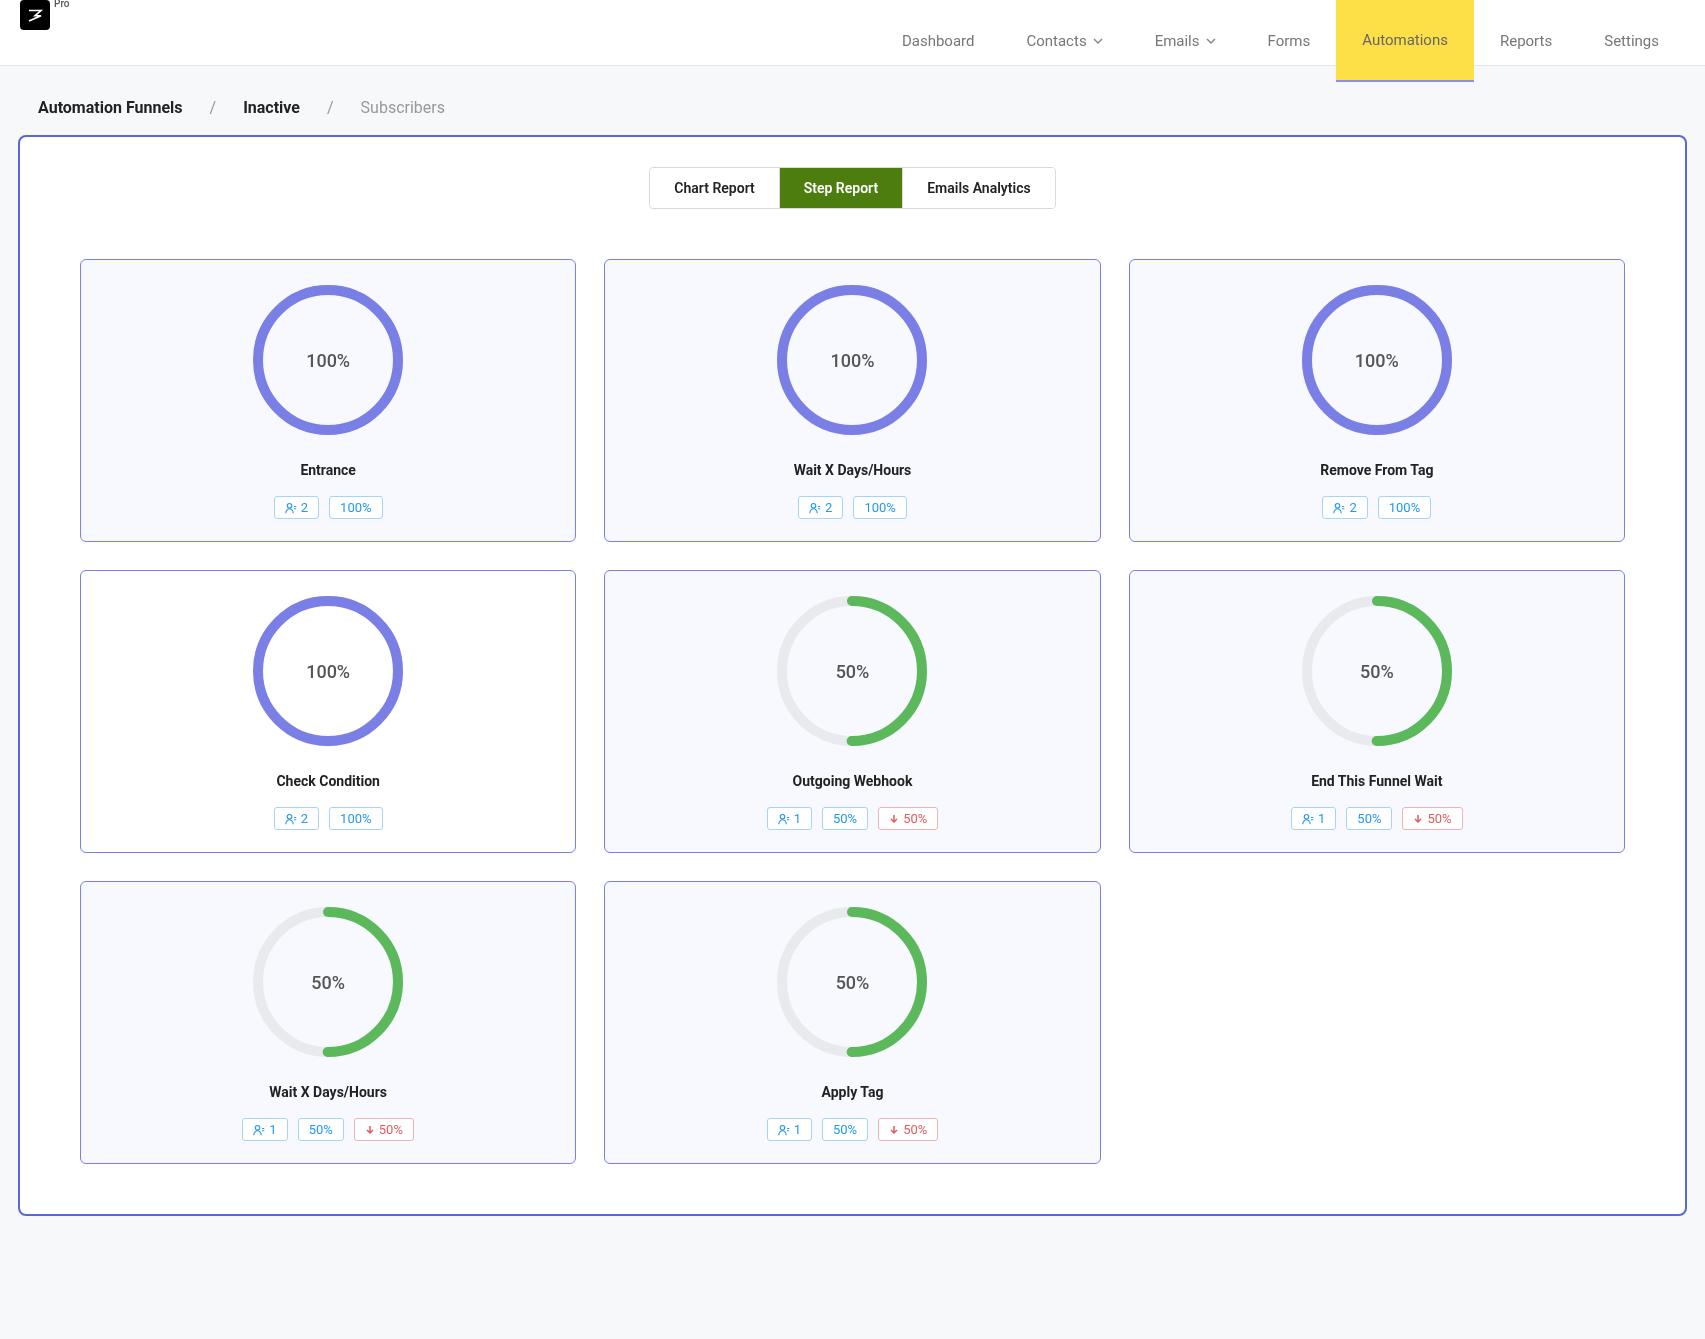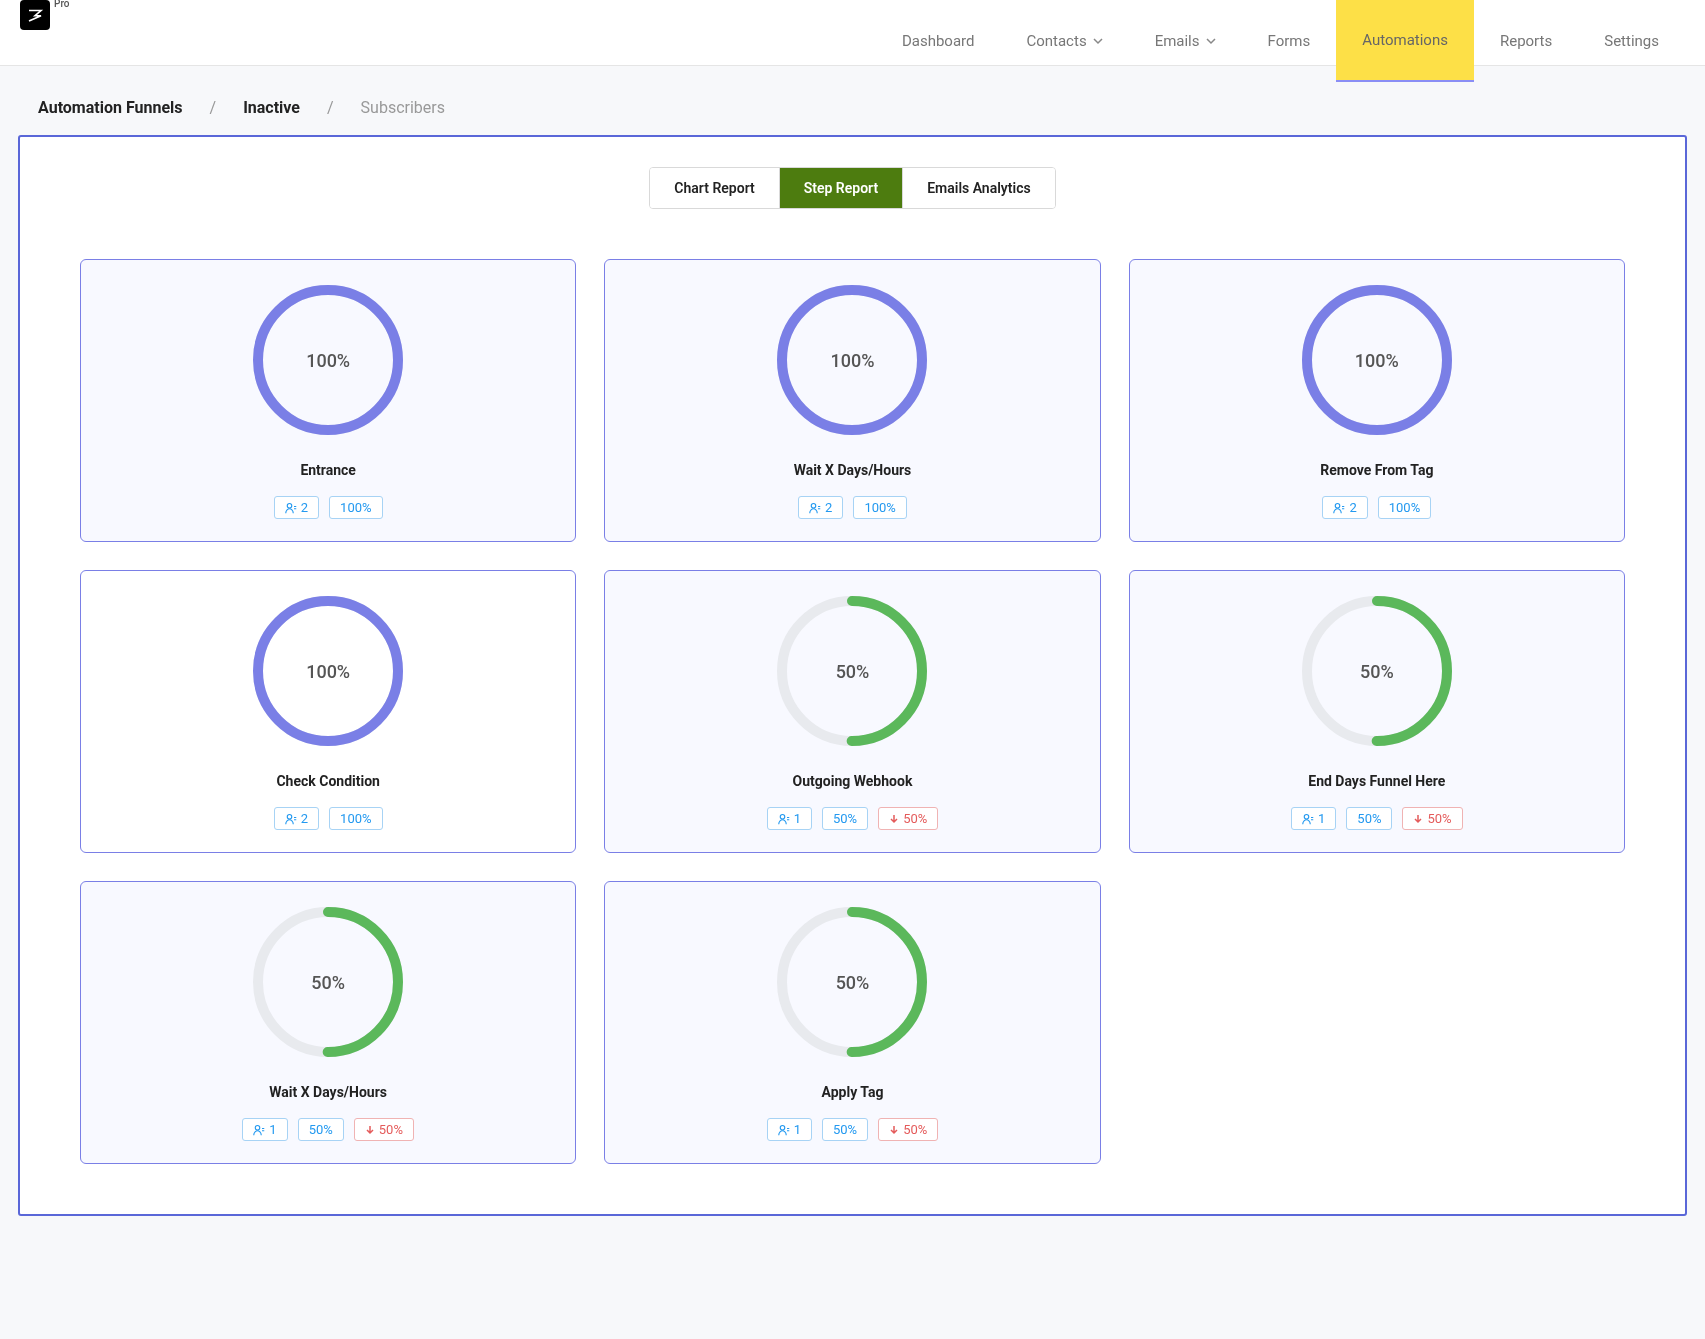--- a/index.html
+++ b/index.html
@@ -65,21 +65,21 @@
       gap: 27px;
       font-size: 16px;
       padding: 14px 20px 18px 20px;
     }
     .breadcrumb span { color: #999; }
     .breadcrumb-sep { color: #bbb; }
     .breadcrumb strong { font-weight: 700; color: #222; }
     .panel {
       background: #fff;
       border: 2px solid #5a67d8;
-      border-radius: 3px;
+      border-radius: 8px;
       padding: 30px 60px 50px 60px;
       min-height: 800px;
     }
     .tabs {
       display: inline-flex;
       border: 1px solid #d9d9d9;
       border-radius: 4px;
       overflow: hidden;
       margin: 0 auto 50px auto;
     }
@@ -333,21 +333,21 @@
           </div>
         </div>
         <div class="card">
           <div class="ring-wrap">
             <svg viewBox="0 0 160 160">
     <circle cx="80" cy="80" r="70" fill="none" stroke="#e8eaee" stroke-width="10"></circle>
     <circle cx="80" cy="80" r="70" fill="none" stroke="#5bb85b" stroke-width="10" stroke-linecap="round" stroke-dasharray="219.9114857512855 439.822971502571" transform="rotate(-90 80 80)"></circle>
   </svg>
             <div class="ring-label">50%</div>
           </div>
-          <div class="card-title">End Days Funnel Here</div>
+          <div class="card-title">End This Funnel Wait</div>
           <div class="badges">
             <span class="badge blue">
               <svg width="12" height="12" viewBox="0 0 16 16">
                 <circle cx="6" cy="5" r="3" fill="none" stroke="#2399f0" stroke-width="1.5"></circle>
                 <path d="M1 15 C1 11 4 9 6 9 C8 9 11 11 11 15" fill="none" stroke="#2399f0" stroke-width="1.5"></path>
                 <path d="M12 6 L15 6 M12 9 L15 9" stroke="#2399f0" stroke-width="1.5"></path>
               </svg>
               <span>1</span>
             </span>
             <span class="badge blue">50%</span>

